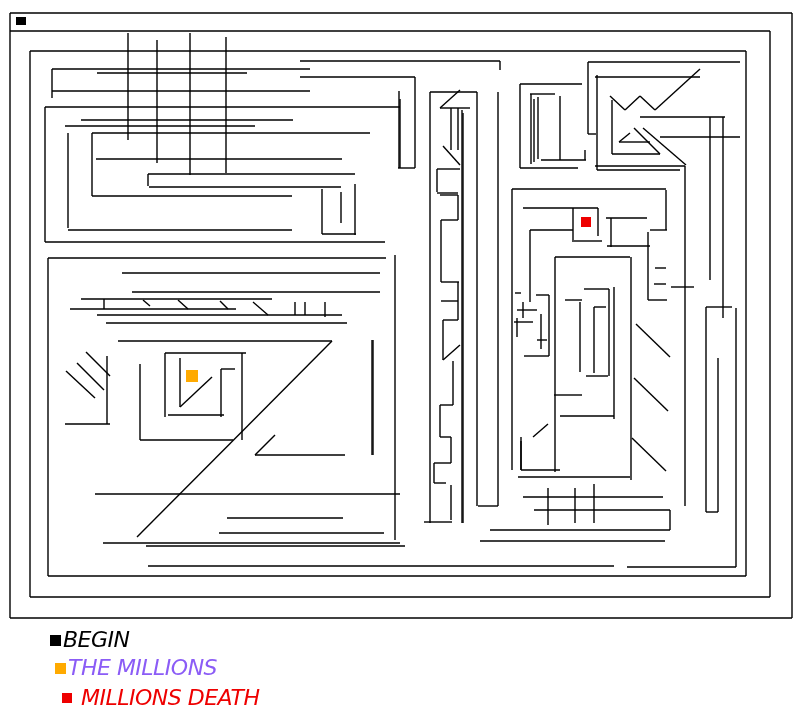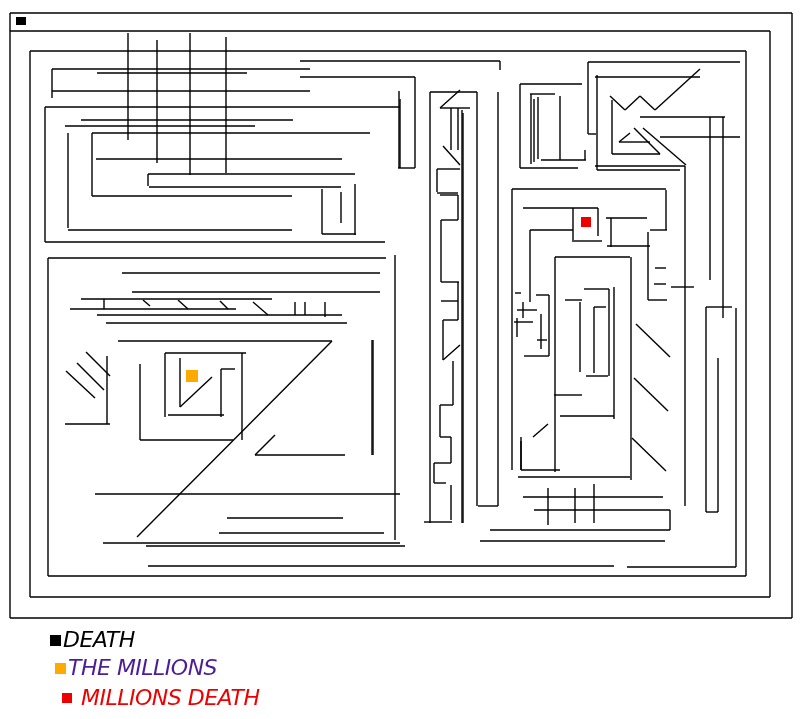--- a/index.html
+++ b/index.html
@@ -251,23 +251,23 @@
   <g id="markers">
       <rect x="16" y="17" width="10" height="8" fill="#000000"></rect>
       <rect x="186" y="370" width="12" height="12" fill="#ffaa00"></rect>
       <rect x="581" y="217" width="10" height="10" fill="#ee0000"></rect>
     </g>
 </svg>
 
 <div class="legend">
   <div class="legend-item" style="left:50px; top:9px;">
     <span class="legend-swatch" style="background:#000;"></span>
-    <span class="legend-label" style="color:#000;">DEATH</span>
+    <span class="legend-label" style="color:#000;">BEGIN</span>
   </div>
   <div class="legend-item" style="left:55px; top:37px;">
     <span class="legend-swatch" style="background:#ffaa00;"></span>
-    <span class="legend-label" style="color:#4c1d95;">THE MILLIONS</span>
+    <span class="legend-label" style="color:#8b5cf6;">THE MILLIONS</span>
   </div>
   <div class="legend-item" style="left:62px; top:67px;">
     <span class="legend-swatch" style="background:#ee0000; width:10px; height:10px; margin-right:9px;"></span>
     <span class="legend-label" style="color:#ee0000;">MILLIONS DEATH</span>
   </div>
 </div>
 
 </body></html>

